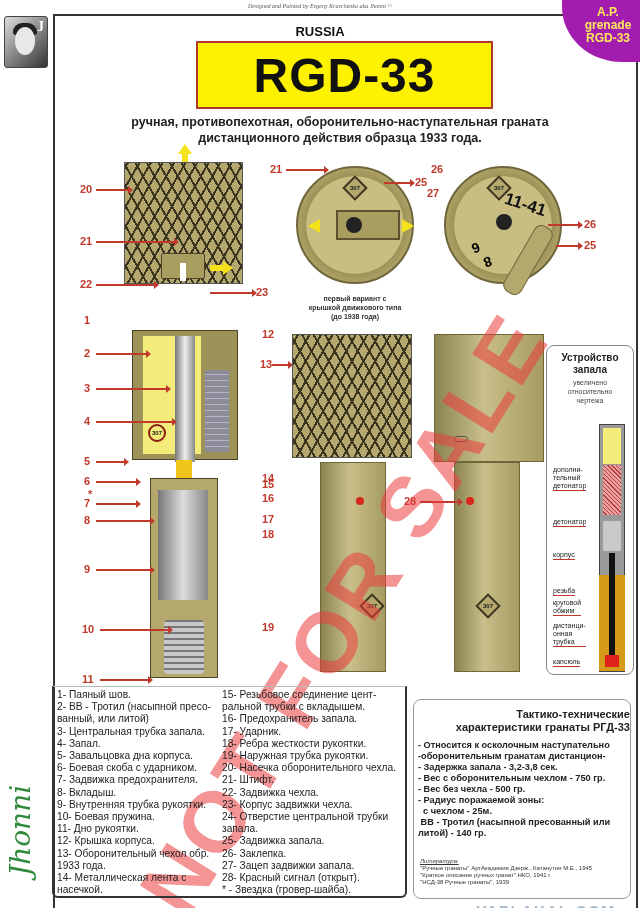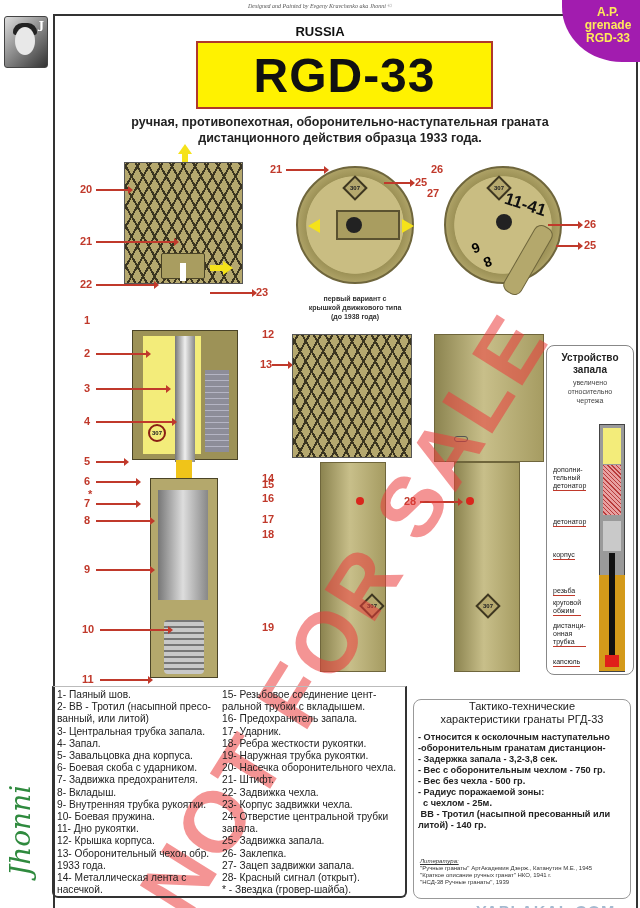--- a/index.html
+++ b/index.html
@@ -28,21 +28,21 @@
   .variant-note { position: absolute; left: 280px; top: 294px; width: 150px; text-align: center; font-size: 7px; font-weight: bold; color: #333; line-height: 9px; }
   .watermark { position: absolute; left: 90px; top: 300px; font-weight: bold; font-size: 86px; color: rgba(235,60,60,0.55); transform: rotate(-58deg); transform-origin: left top; white-space: nowrap; letter-spacing: 4px; left: 120px; top: 880px; }
   .fuze-box { position: absolute; left: 546px; top: 345px; width: 88px; height: 330px; border: 1px solid #888; border-radius: 8px; background: #fff; }
   .fuze-title { text-align: center; font-weight: bold; font-size: 10px; margin-top: 6px; color: #222; line-height: 12px; }
   .fuze-sub { text-align: center; font-size: 7px; color: #444; line-height: 9px; margin-top: 2px; }
   .fuze-label { position: absolute; left: 6px; font-size: 7px; color: #222; line-height: 8px; border-bottom: 1px solid #c0392b; }
   .legend-box { position: absolute; left: 52px; top: 686px; width: 355px; height: 212px; border: 2px solid #333; border-top: 1px solid #bbb; border-radius: 0 0 6px 6px; }
   .legend-col { position: absolute; top: 2px; font-size: 10.2px; line-height: 12.2px; color: #222; }
   .legend-col div { white-space: nowrap; }
   .specs-box { position: absolute; left: 413px; top: 699px; width: 218px; height: 200px; border: 1px solid #999; border-radius: 8px; }
-  .specs-title { text-align: center; font-weight: normal; font-size: 11px; line-height: 13px; margin-top: 0; color: #222; }
+  .specs-title { text-align: right; font-weight: bold; font-size: 11px; line-height: 13px; margin-top: 8px; color: #222; }
   .specs-lines { margin: 6px 0 0 4px; font-weight: bold; font-size: 9.2px; line-height: 11px; color: #222; }
   .lit { position: absolute; left: 6px; top: 158px; font-size: 6px; line-height: 7px; color: #333; }
   .lit .h { text-decoration: underline; font-style: italic; }
   .site-mark { position: absolute; left: 476px; top: 870px; font-weight: bold; font-size: 16px; color: rgba(90,130,170,0.55); letter-spacing: 1px; margin-top: 34px; }
   .signature { position: absolute; left: 4px; top: 760px; width: 40px; height: 140px; font-family: "DejaVu Serif", serif; font-style: italic; font-size: 28px; color: #2f8a3e; writing-mode: vertical-rl; transform: rotate(180deg); text-align: center; }
 </style>
 </head>
 <body>
 
 <div class="credit">Designed and Painted by Evgeny Kravchenko aka Jhonni ©</div>

